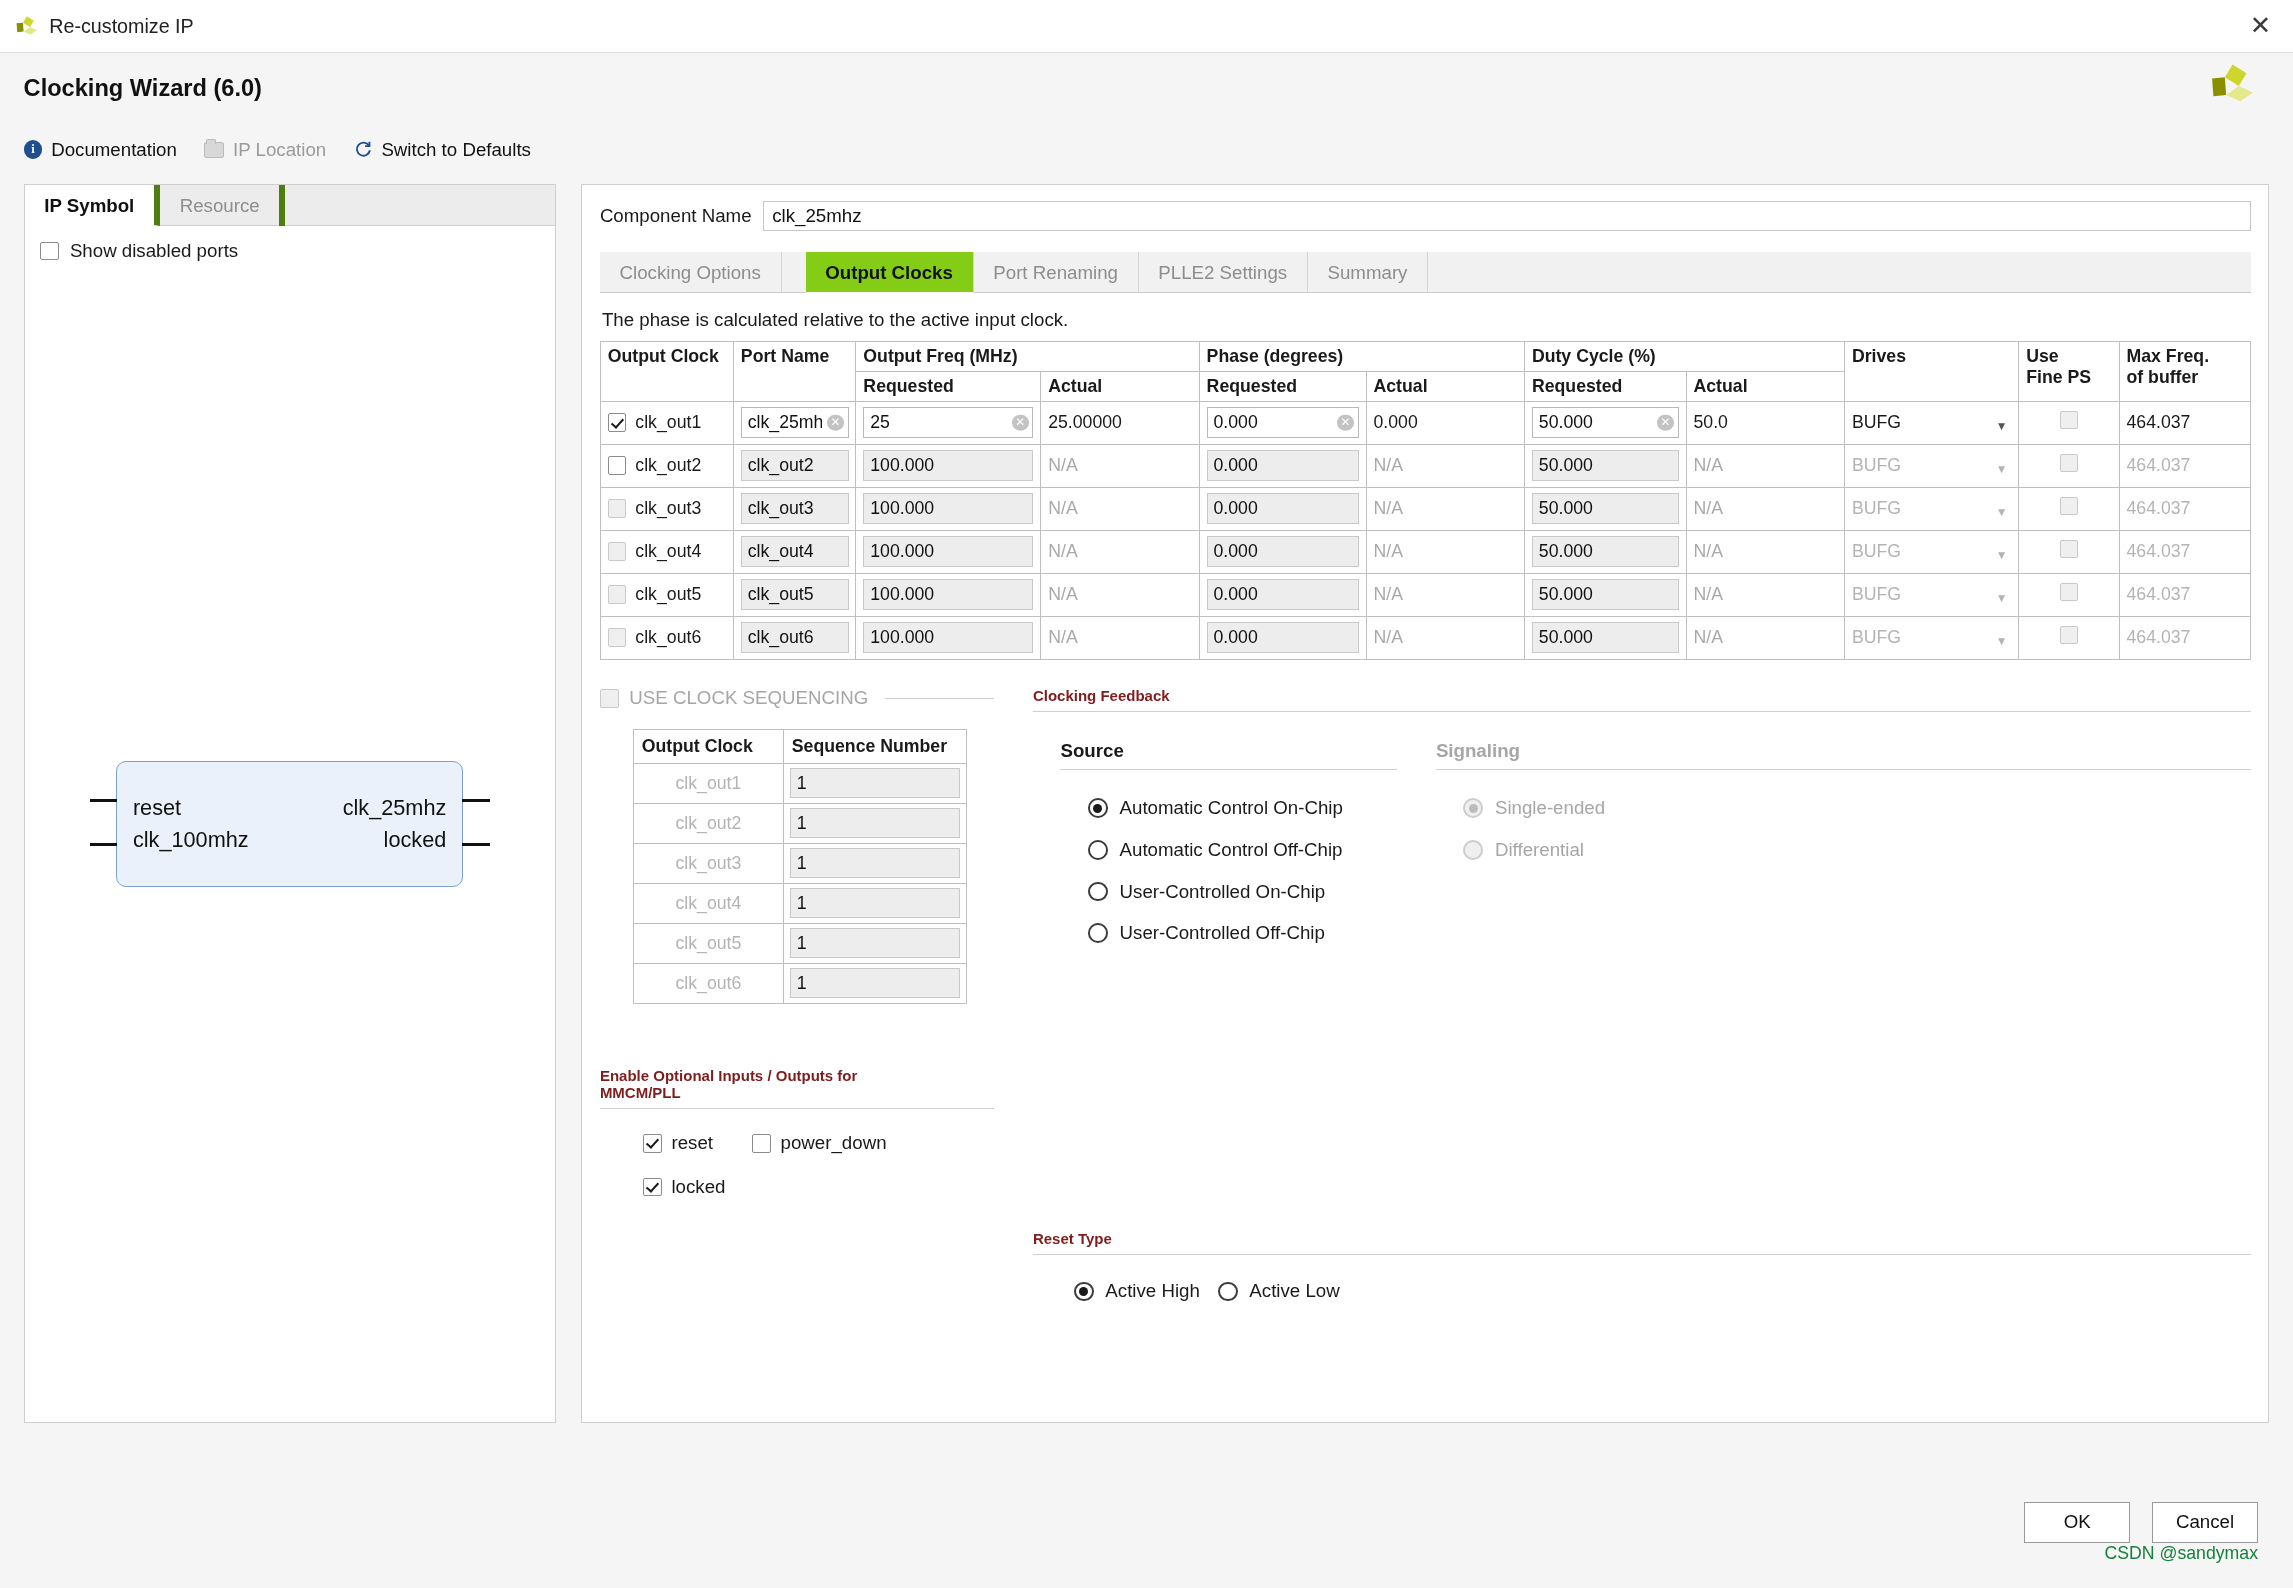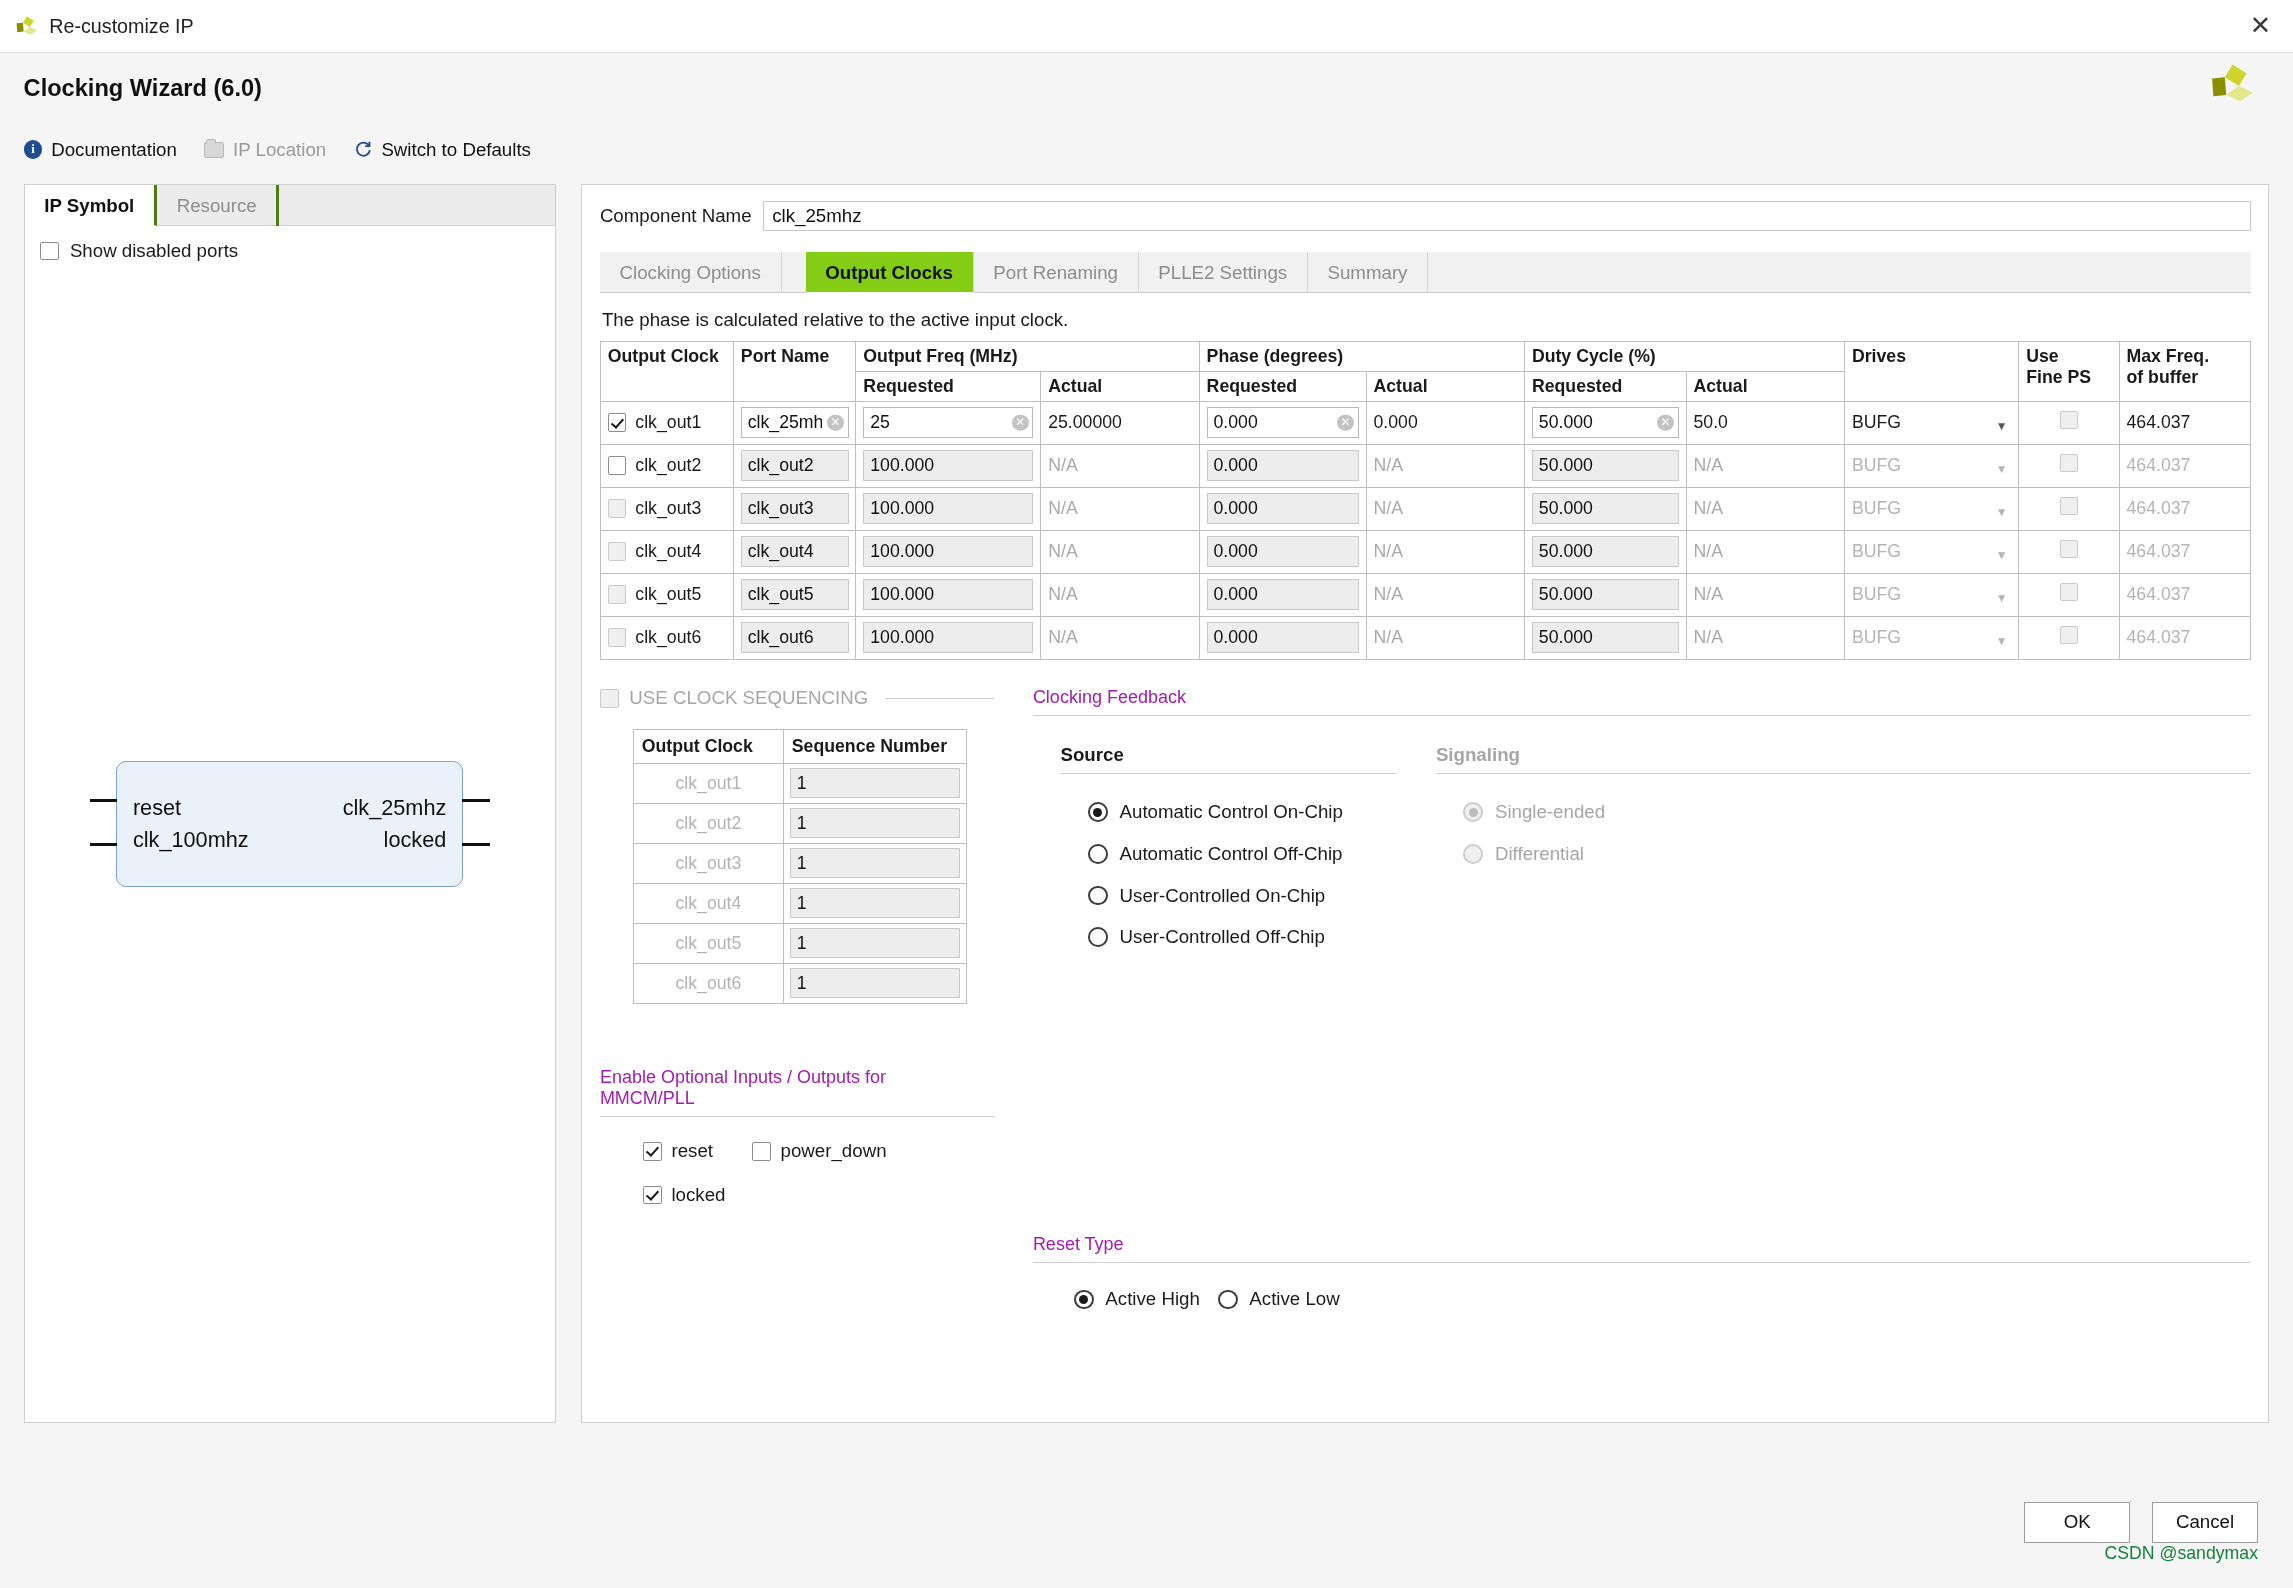--- a/index.html
+++ b/index.html
@@ -51,21 +51,21 @@
   .main { display:flex; padding: 0 23.6px; gap: 25.6px; height: 1239px; }
 
   
   .leftpanel {
     width: 532px; background:#fff; border:1px solid #cfcfcf;
     display:flex; flex-direction:column;
   }
   .ltabs { display:flex; background:#ececec; border-bottom:1px solid #cfcfcf; height:41px; }
   .ltab {
     padding: 0 19.7px; height: 41px; line-height: 41px; font-size:18.7px;
-    color:#8d8d8d; cursor:pointer; border-right:3px solid #4d7c0f;
+    color:#8d8d8d; cursor:pointer; border-right:6px solid #4d7c0f;
   }
   .ltab.active { background:#fff; color:#111; font-weight:bold; border-bottom:1px solid #fff; margin-bottom:-1px; }
   .ltab.filler { flex:1; border-right:none; cursor:default; }
   .lbody { flex:1; position:relative; padding: 13.8px 15.8px; }
 
   .cb {
     width:18.7px;height:18.7px;border:1px solid #8c8c8c;background:#fff;border-radius:2px;
     display:inline-flex;align-items:center;justify-content:center;flex:none;cursor:pointer;
   }
   .cb.checked:after{
@@ -137,21 +137,21 @@
 
   .seqhead { display:flex; align-items:center; gap:10.8px; font-size:18.7px; color:#a6a6a6; }
   .seqhead .rule { flex:1; height:1px; background:#cfcfcf; margin-left:5.9px; }
 
   table.seq { border-collapse:collapse; margin: 19.7px 0 0 33px; width: 333px; table-layout:fixed;}
   table.seq th { border:1px solid #bfbfbf; font-size:17.7px; font-weight:bold; text-align:left; padding: 5.9px 7.9px; background:#fff;}
   table.seq td { border:1px solid #bfbfbf; height:40px; padding: 0 5.9px; background:#fff;}
   td.seqname { color:#b4b4b4; font-size:17.7px; text-align:center; }
   .seq-in { width:100%; height:29.6px; background:#ededed; border:1px solid #c9c9c9; font-size:17.7px; padding:0 5.9px; color:#111; font-family:"Liberation Sans",sans-serif;}
 
-  .sect-title { font-size:18px; font-weight:normal; color:#a21caf; }
+  .sect-title { font-size:15px; font-weight:bold; color:#7f1d1d; }
   .sect-rule { height:1px; background:#cfcfcf; margin-top:6.9px; }
   .sub-title { font-size:18.7px; font-weight:bold; }
   .sub-title.dim { color:#a6a6a6; }
 
   .radio {
     width:19.7px;height:19.7px;border-radius:50%;border:2px solid #3c3c3c;background:#fff;flex:none;
     display:inline-flex;align-items:center;justify-content:center;cursor:pointer;
   }
   .radio.sel:after{content:"";width:8.9px;height:8.9px;border-radius:50%;background:#1a1a1a;}
   .radio.off{border-color:#cdcdcd;background:#efefef;cursor:default;}

